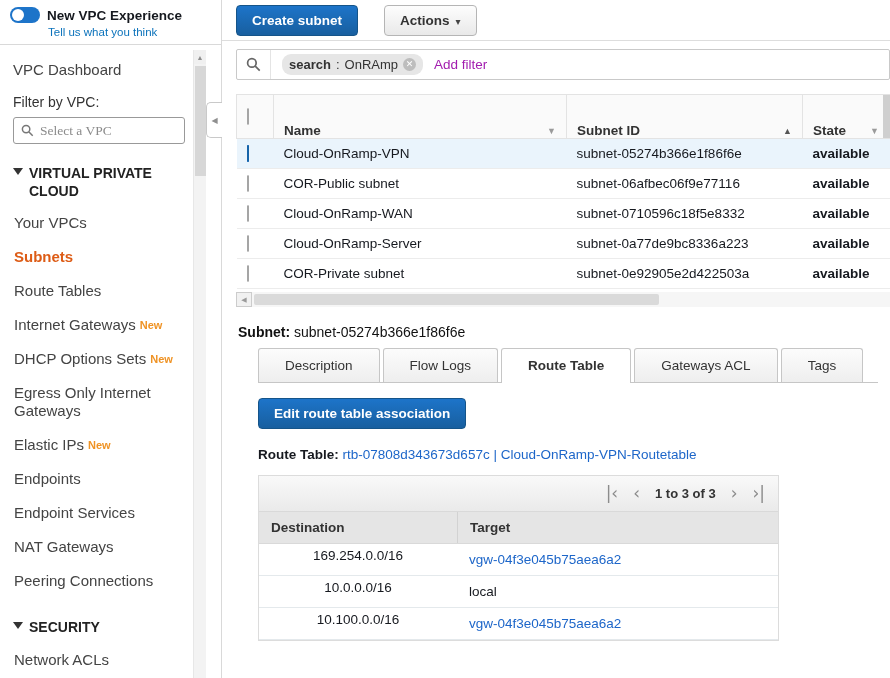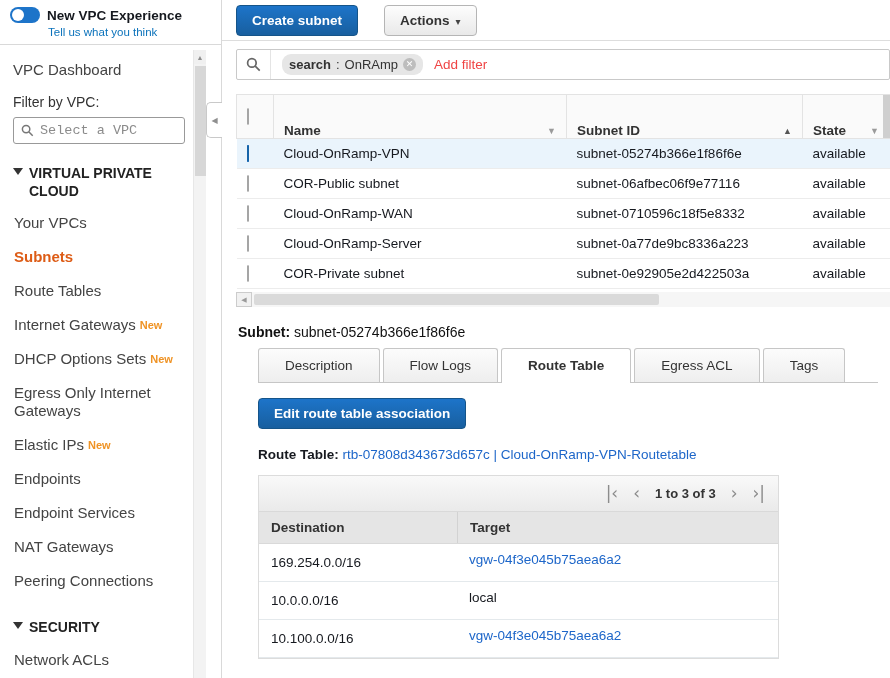--- a/index.html
+++ b/index.html
@@ -22,21 +22,21 @@
   .experience{padding:7px 10px 6px 10px;border-bottom:1px solid #d9d9d9;}
   .exp-row{display:flex;align-items:center;gap:7px;}
   .toggle{width:30px;height:16px;border-radius:9px;background:var(--primary-blue);position:relative;flex:0 0 auto;cursor:pointer;}
   .toggle .dot{position:absolute;left:2px;top:2px;width:12px;height:12px;border-radius:50%;background:#fff;}
   .exp-title{font-weight:bold;font-size:13.5px;color:#16191f;}
   .exp-sub{margin:3px 0 0 38px;font-size:11.5px;color:#0b72bb;cursor:pointer;}
   .side-nav{padding:12px 30px 10px 13px;}
   .dash-link{font-size:15px;color:#444;margin:4px 0 16px 0;cursor:pointer;}
   .filter-label{font-size:14px;color:#333;margin-bottom:7px;}
   .vpc-search{display:flex;align-items:center;gap:6px;border:1px solid #999;border-radius:3px;height:27px;padding:0 7px;background:#fff;width:172px;}
-  .vpc-search input{border:none;outline:none;font-size:13.5px;color:#7f1d1d;width:130px;font-family:Liberation Mono, monospace;background:transparent;}
+  .vpc-search input{border:none;outline:none;font-size:13.5px;color:#7f1d1d;width:130px;font-family:Liberation Serif, serif;background:transparent;}
   .vpc-search input::placeholder{color:#8b8b8b;}
   .section-head{display:flex;gap:6px;margin:20px 0 6px 0;font-weight:bold;font-size:14px;color:#222;line-height:1.3;cursor:pointer;}
   .tri{width:0;height:0;border-left:5px solid transparent;border-right:5px solid transparent;border-top:7px solid #333;margin-top:4px;flex:0 0 auto;}
   .nav-item{font-size:15px;color:#444;padding:8px 0 8px 1px;line-height:1.2;cursor:pointer;}
   .nav-item.selected{color:var(--nav-selected);font-weight:bold;}
   .badge-new{color:var(--new-badge);font-size:11px;font-weight:bold;margin-left:4px;position:relative;top:-1px;}
   .side-scrollbar{position:absolute;top:50px;bottom:0;left:193px;width:13px;background:#f3f3f3;border-left:1px solid #e7e7e7;}
   .side-scrollbar .arrow-up{height:14px;display:flex;align-items:center;justify-content:center;font-size:7px;color:#8e8e8e;background:#f0f0f0;}
   .side-scrollbar .thumb{position:absolute;top:16px;left:1px;width:11px;height:110px;background:#d7d7d7;}
   .collapse-handle{position:absolute;left:206px;top:102px;width:16px;height:36px;border:1px solid #c9c9c9;border-right:none;border-radius:5px 0 0 5px;background:#fff;display:flex;align-items:center;justify-content:center;color:#8f8f8f;font-size:8px;cursor:pointer;z-index:2;}
@@ -47,33 +47,33 @@
   .btn{border-radius:4px;font-size:13.5px;font-weight:bold;padding:7px 15px;cursor:pointer;font-family:inherit;}
   .btn-primary{background:linear-gradient(var(--primary-blue),#185f9f);border:1px solid #155489;color:#fff;}
   .btn-default{background:linear-gradient(#fdfdfd,#e9e9e9);border:1px solid #b5b5b5;color:#333;}
   .caret{font-size:10px;margin-left:6px;color:#444;}
 
   .filterbar{margin:8px 0 0 14px;width:calc(100% - 14px);height:31px;border:1px solid #c9c9c9;border-radius:2px;display:flex;align-items:center;gap:11px;padding:0 9px;background:#fff;}
   .fb-icon{display:flex;align-items:center;padding-right:9px;border-right:1px solid #e4e4e4;height:100%;}
   .filter-tag{display:flex;align-items:center;gap:5px;background:#e6e6e6;border-radius:9px;padding:3px 7px;font-size:13px;color:#333;cursor:default;}
   .filter-tag .k{font-weight:bold;}
   .tag-x{width:13px;height:13px;border-radius:50%;background:#bdbdbd;color:#fff;font-size:9px;line-height:13px;text-align:center;cursor:pointer;}
-  .add-filter{color:#ef4444;font-size:13.5px;cursor:text;}
+  .add-filter{color:#a21caf;font-size:13.5px;cursor:text;}
 
   .table-wrap{position:relative;margin:14px 0 0 14px;width:calc(100% - 14px);}
   table.subnets{width:100%;border-collapse:collapse;table-layout:fixed;}
   table.subnets th{background:#fafafa;border:1px solid #e3e3e3;font-size:13.5px;color:#333;padding:0 10px;height:37px;text-align:left;font-weight:bold;}
   .th-flex{display:flex;align-items:center;justify-content:space-between;margin-top:28px;}
   .sort{font-size:9px;color:#9a9a9a;}
   .sort.active{color:#555;}
   table.subnets td{padding:7px 10px;border-bottom:1px solid #ececec;font-size:13.5px;color:#16191f;height:28px;}
   tr.selected td{background:#eaf4fc;}
   .cb{width:14px;height:14px;border:1px solid #a5a5a5;border-radius:3px;background:#fdfdfd;cursor:pointer;}
   .cb.checked{background:var(--primary-blue);border-color:#1663a8;}
-  .state{color:var(--state-available);}
+  .state{color:var(--state-available);font-weight:bold;}
   .vstrip{position:absolute;right:0;top:1px;width:7px;height:43px;background:#cfcfcf;}
 
   .hscroll{position:relative;margin:3px 0 0 14px;width:calc(100% - 14px);height:15px;background:#f6f6f6;}
   .hs-arrow{position:absolute;left:0;top:0;width:16px;height:15px;border:1px solid #ccc;background:#f1f1f1;color:#9a9a9a;font-size:7px;display:flex;align-items:center;justify-content:center;cursor:pointer;}
   .hs-thumb{position:absolute;left:18px;top:2px;height:11px;width:62%;background:#dadada;border-radius:2px;cursor:pointer;}
 
   .subnet-line{margin:17px 0 0 16px;font-size:14px;color:#111;}
   .subnet-line .lbl{font-weight:bold;}
 
   .detail{margin:8px 0 0 36px;padding-right:12px;}
@@ -86,21 +86,21 @@
   a.link{color:var(--link-blue);text-decoration:none;cursor:pointer;}
 
   .table2{width:521px;margin-top:13px;border:1px solid #dcdcdc;}
   .pagebar{height:36px;background:linear-gradient(#f9f9f9,#eaeaea);border-bottom:1px solid #d9d9d9;display:flex;align-items:center;justify-content:flex-end;gap:15px;padding:0 13px;color:#8c8c8c;}
   .pg-chev{font-size:17px;line-height:1;cursor:pointer;color:#8c8c8c;font-family:"DejaVu Sans",sans-serif;}
   .pg-count{font-size:13px;font-weight:bold;color:#333;}
   .routes-header{display:flex;background:#e5e5e5;border-bottom:1px solid #d9d9d9;font-weight:bold;font-size:13.5px;color:#333;}
   .rh-dest{width:198px;padding:8px 12px;}
   .rh-target{flex:1;padding:8px 12px;border-left:1px solid #d2d2d2;}
   .route-row{display:flex;border-bottom:1px solid #e4e9ec;background:#fff;font-size:13.5px;}
-  .rr-dest{width:198px;padding:11px 12px;}
+  .rr-dest{width:198px;padding:4px 12px;text-align:center;}
   .rr-target{flex:1;padding:8px 12px;}
 </style>
 </head>
 <body>
 
 <div class="app">
 
   <aside class="sidebar">
     <div class="experience">
       <div class="exp-row">
@@ -264,21 +264,21 @@
     <div class="subnet-line">
       <span class="lbl">Subnet:</span>
       <span>subnet-05274b366e1f86f6e</span>
     </div>
 
     <div class="detail">
       <div class="tabs">
         <div class="tab">Description</div>
         <div class="tab">Flow Logs</div>
         <div class="tab active">Route Table</div>
-        <div class="tab">Egress ACL</div>
+        <div class="tab">Gateways ACL</div>
         <div class="tab">Tags</div>
       </div>
 
       <div class="tab-content">
         <button class="btn btn-primary">Edit route table association</button>
 
         <div class="route-line">
           <span class="lbl">Route Table:</span>
           <a class="link">rtb-07808d343673d657c | Cloud-OnRamp-VPN-Routetable</a>
         </div>

